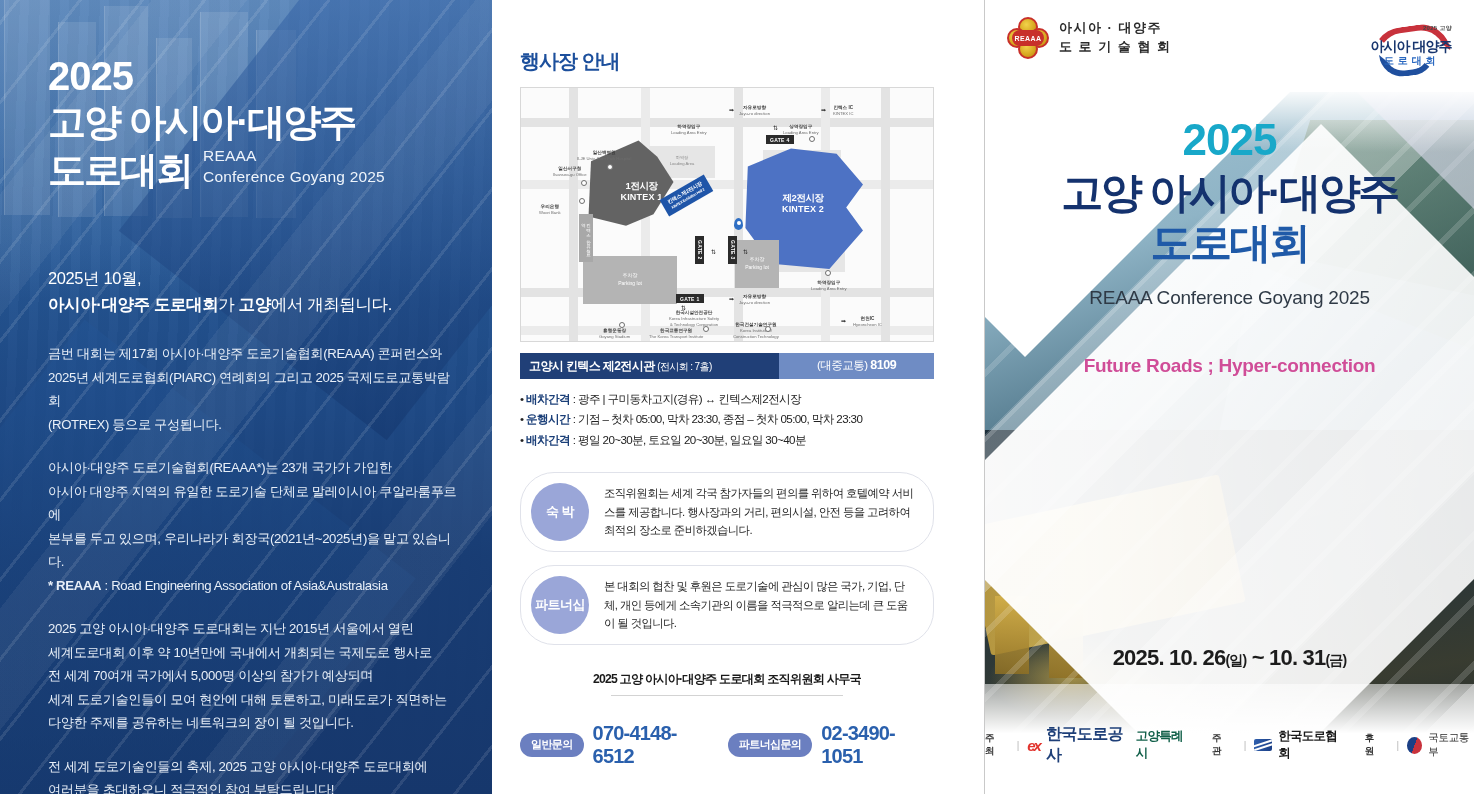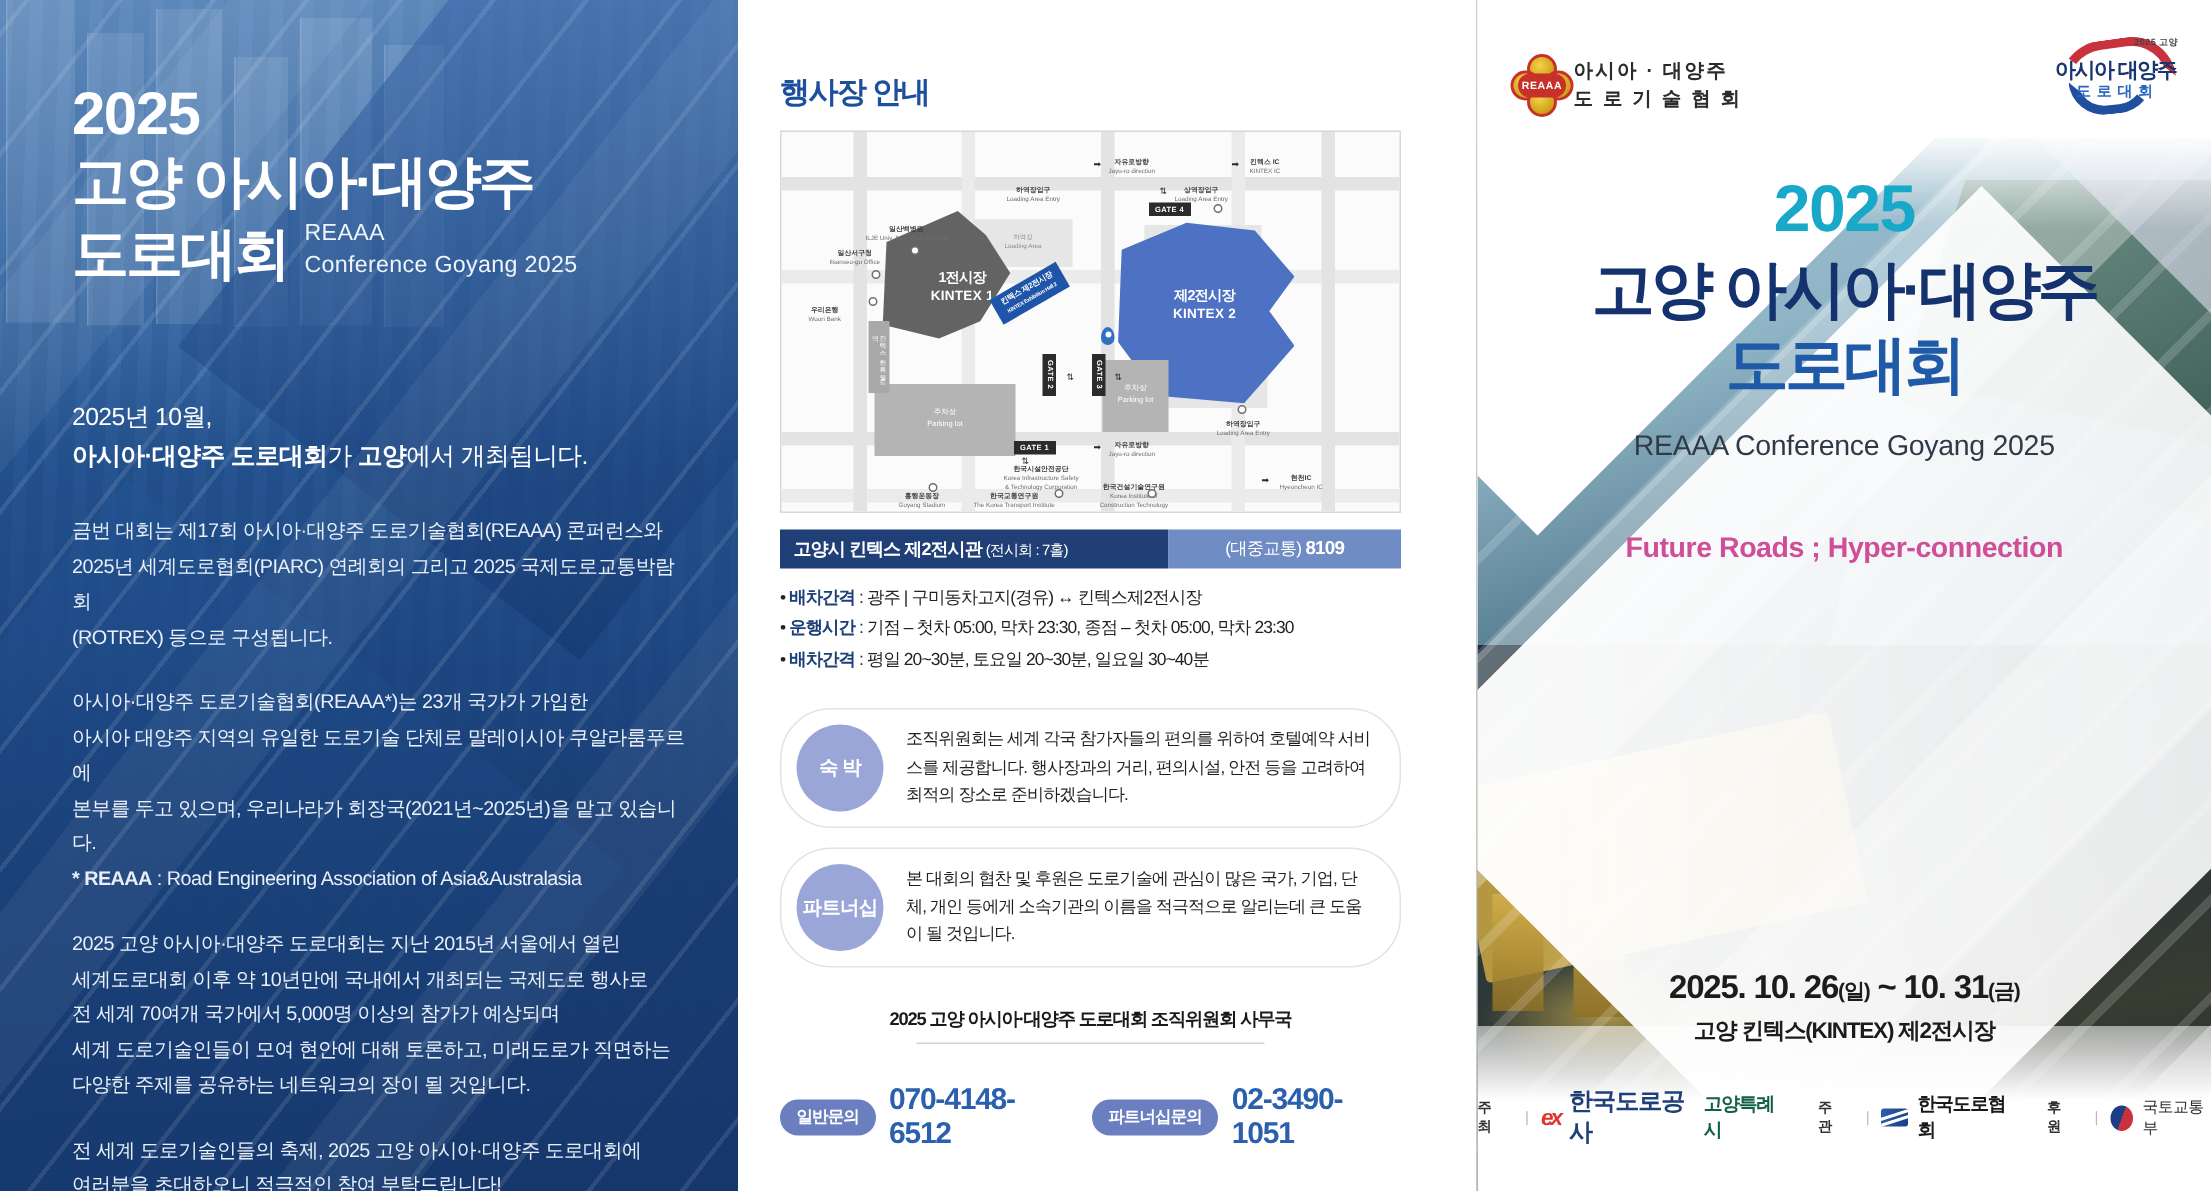--- a/index.html
+++ b/index.html
@@ -154,42 +154,42 @@
     transform:rotate(-45deg); transform-origin:left top; }
   .pr-topwhite { position:absolute; left:0; top:0; width:100%; height:92px; background:#ffffff; }
   .pr-topwhite:after { content:""; position:absolute; left:0; top:92px; width:100%; height:60px;
     background:linear-gradient(180deg, rgba(255,255,255,.92), rgba(255,255,255,0)); }
   .pr-botwhite { position:absolute; left:0; bottom:0; width:100%; height:110px;
     background:linear-gradient(180deg, rgba(255,255,255,.55), #ffffff 45%); }
 
   .pr-content { position:relative; height:794px; }
 
   .pr-logos { position:absolute; left:0; top:16px; width:100%; height:60px; }
-  .reaaa-logo { position:absolute; left:22px; top:20px; display:flex; align-items:center; }
+  .reaaa-logo { position:absolute; left:22px; top:1px; display:flex; align-items:center; gap:10px; }
   .reaaa-mark { position:relative; width:42px; height:42px; }
   .reaaa-mark .pet { position:absolute; width:20px; height:20px; border-radius:50%;
     background:radial-gradient(circle at 40% 35%, #f2d24b, #d6a61f 60%, #b8860b);
     border:2px solid #c8302a; }
   .reaaa-mark .p1 { left:11px; top:0; }
   .reaaa-mark .p2 { left:0; top:11px; }
   .reaaa-mark .p3 { left:22px; top:11px; }
   .reaaa-mark .p4 { left:11px; top:22px; }
   .reaaa-mark .ctr { position:absolute; left:5px; top:13px; width:32px; height:16px;
     background:#c8302a; border-radius:8px; display:flex; align-items:center; justify-content:center;
     color:#fff; font-size:7px; font-weight:bold; letter-spacing:.4px; }
   .reaaa-txt { font-size:13px; font-weight:bold; color:#2b2b2b; line-height:1.45; letter-spacing:1.5px; }
   .gy-logo { position:absolute; right:20px; top:2px; width:86px; height:62px; }
   .gy-arc-red { position:absolute; left:3px; top:8px; width:78px; height:30px;
     border:6px solid #c8323c; border-bottom-color:transparent; border-left-color:transparent;
     border-radius:40px 40px 0 0; transform:rotate(-8deg); }
   .gy-arc-blue { position:absolute; left:12px; bottom:4px; width:56px; height:24px;
     border:6px solid #1f4f9e; border-top-color:transparent; border-right-color:transparent;
     border-radius:0 0 40px 40px; transform:rotate(-6deg); }
   .gy-2025 { position:absolute; right:2px; top:6px; font-size:6px; font-weight:bold; color:#444; letter-spacing:.3px; }
-  .gy-l1 { position:absolute; left:2px; top:20px; width:82px; text-align:left;
+  .gy-l1 { position:absolute; left:2px; top:20px; width:82px; text-align:center;
     font-size:14px; font-weight:bold; color:#17356e; letter-spacing:-1px; }
   .gy-l2 { position:absolute; left:1px; top:36px; width:82px; text-align:center;
     font-size:10px; font-weight:bold; color:#2a68c0; letter-spacing:.5px; }
 
   .pr-title { position:absolute; left:0; top:118px; width:100%; text-align:center; }
   .pr-year { font-size:44px; font-weight:bold; color:#18a8c9; letter-spacing:-1px; line-height:1; }
   .pr-t1 { font-size:42px; font-weight:bold; color:#14326e; letter-spacing:-2.5px; line-height:1.2; margin-top:6px; }
   .pr-t2 { font-size:42px; font-weight:bold; color:#1f5aa8; letter-spacing:-2.5px; line-height:1.2; }
   .pr-en { font-size:19px; color:#2f3a46; letter-spacing:-.2px; margin-top:18px; }
   .pr-slogan { margin-top:46px; }
@@ -454,21 +454,20 @@
         <div class="pr-t1">고양 아시아·대양주</div>
         <div class="pr-t2">도로대회</div>
         <div class="pr-en">REAAA Conference Goyang 2025</div>
         <div class="pr-slogan">
           <div class="pr-s2">Future Roads ; Hyper-connection</div>
         </div>
       </div>
 
       <div class="pr-date">
         <div class="pr-d1"><span>2025. 10. 26</span><small>(일)</small><span> ~ </span><span>10. 31</span><small>(금)</small></div>
-        <div class="pr-d2">고양 킨텍스(KINTEX) 제2전시장</div>
       </div>
 
       <div class="pr-spon">
         <span class="sp-lab">주 최</span>
         <span class="sp-bar">|</span>
         <span class="sp-grp">
           <span class="ex-mark">ex</span>
           <span class="sp-kec">한국도로공사</span>
         </span>
         <span class="sp-goyang">고양특례시</span>

